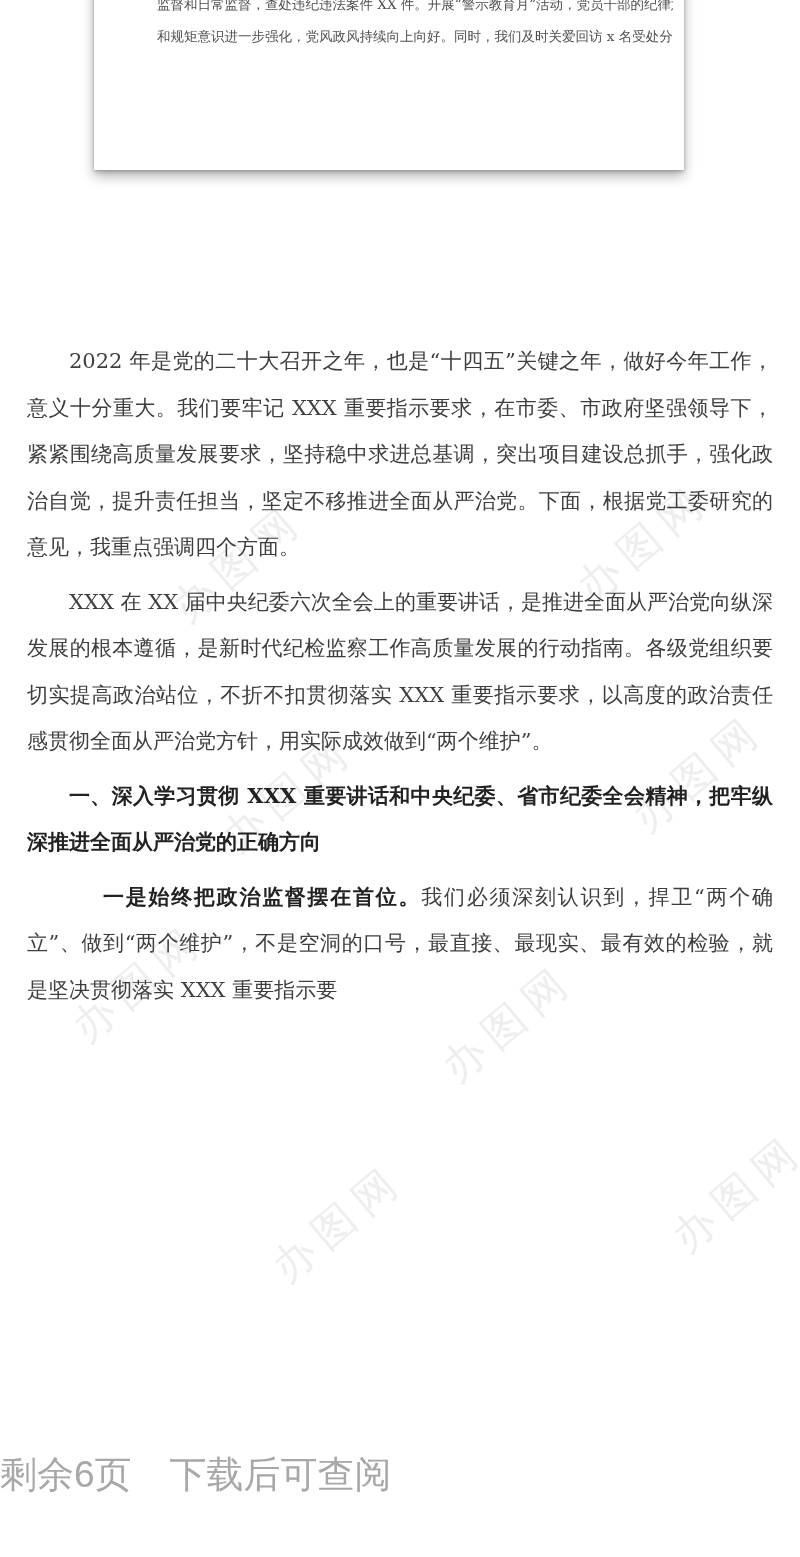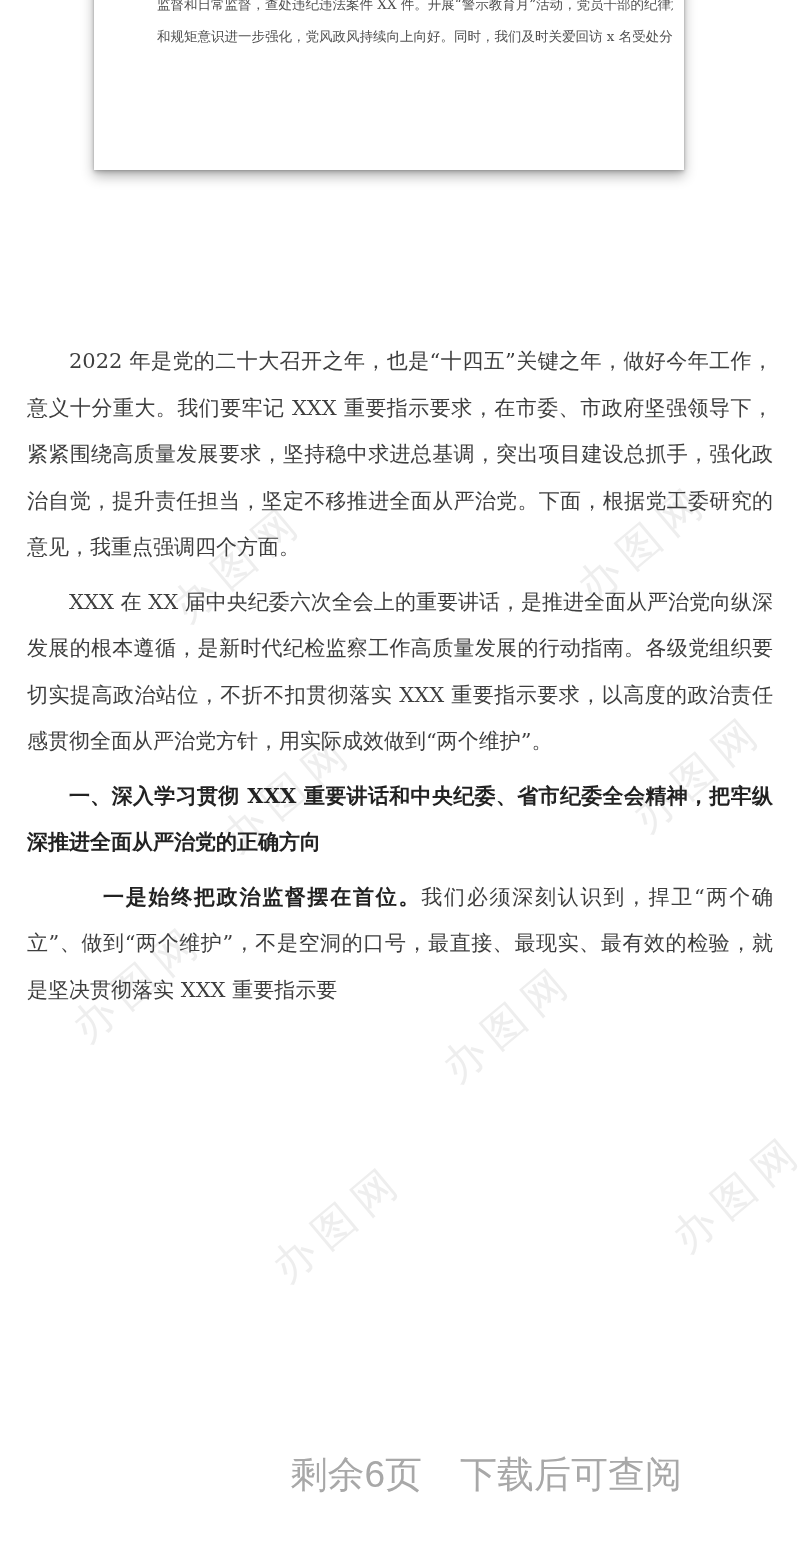--- a/index.html
+++ b/index.html
@@ -61,21 +61,21 @@
   .doc p { margin: 0 0 8px 0; }
   .doc p.indent { text-indent: 2em; }
   .doc p.heading { font-weight: bold; color: #222222; }
   .doc .lead { font-weight: bold; color: #222222; margin-left: 34px; }
 
   
   .footer {
     position: absolute;
     left: 0; top: 1450px;
     width: 682px;
-    text-align: right;
+    text-align: left;
     font-family: "Liberation Sans", "DejaVu Sans", sans-serif;
     font-size: 37px;
     color: #a8a8a8;
     z-index: 1;
   }
   .footer .hint { margin-left: 38px; }
 </style>
 </head>
 <body>
 

